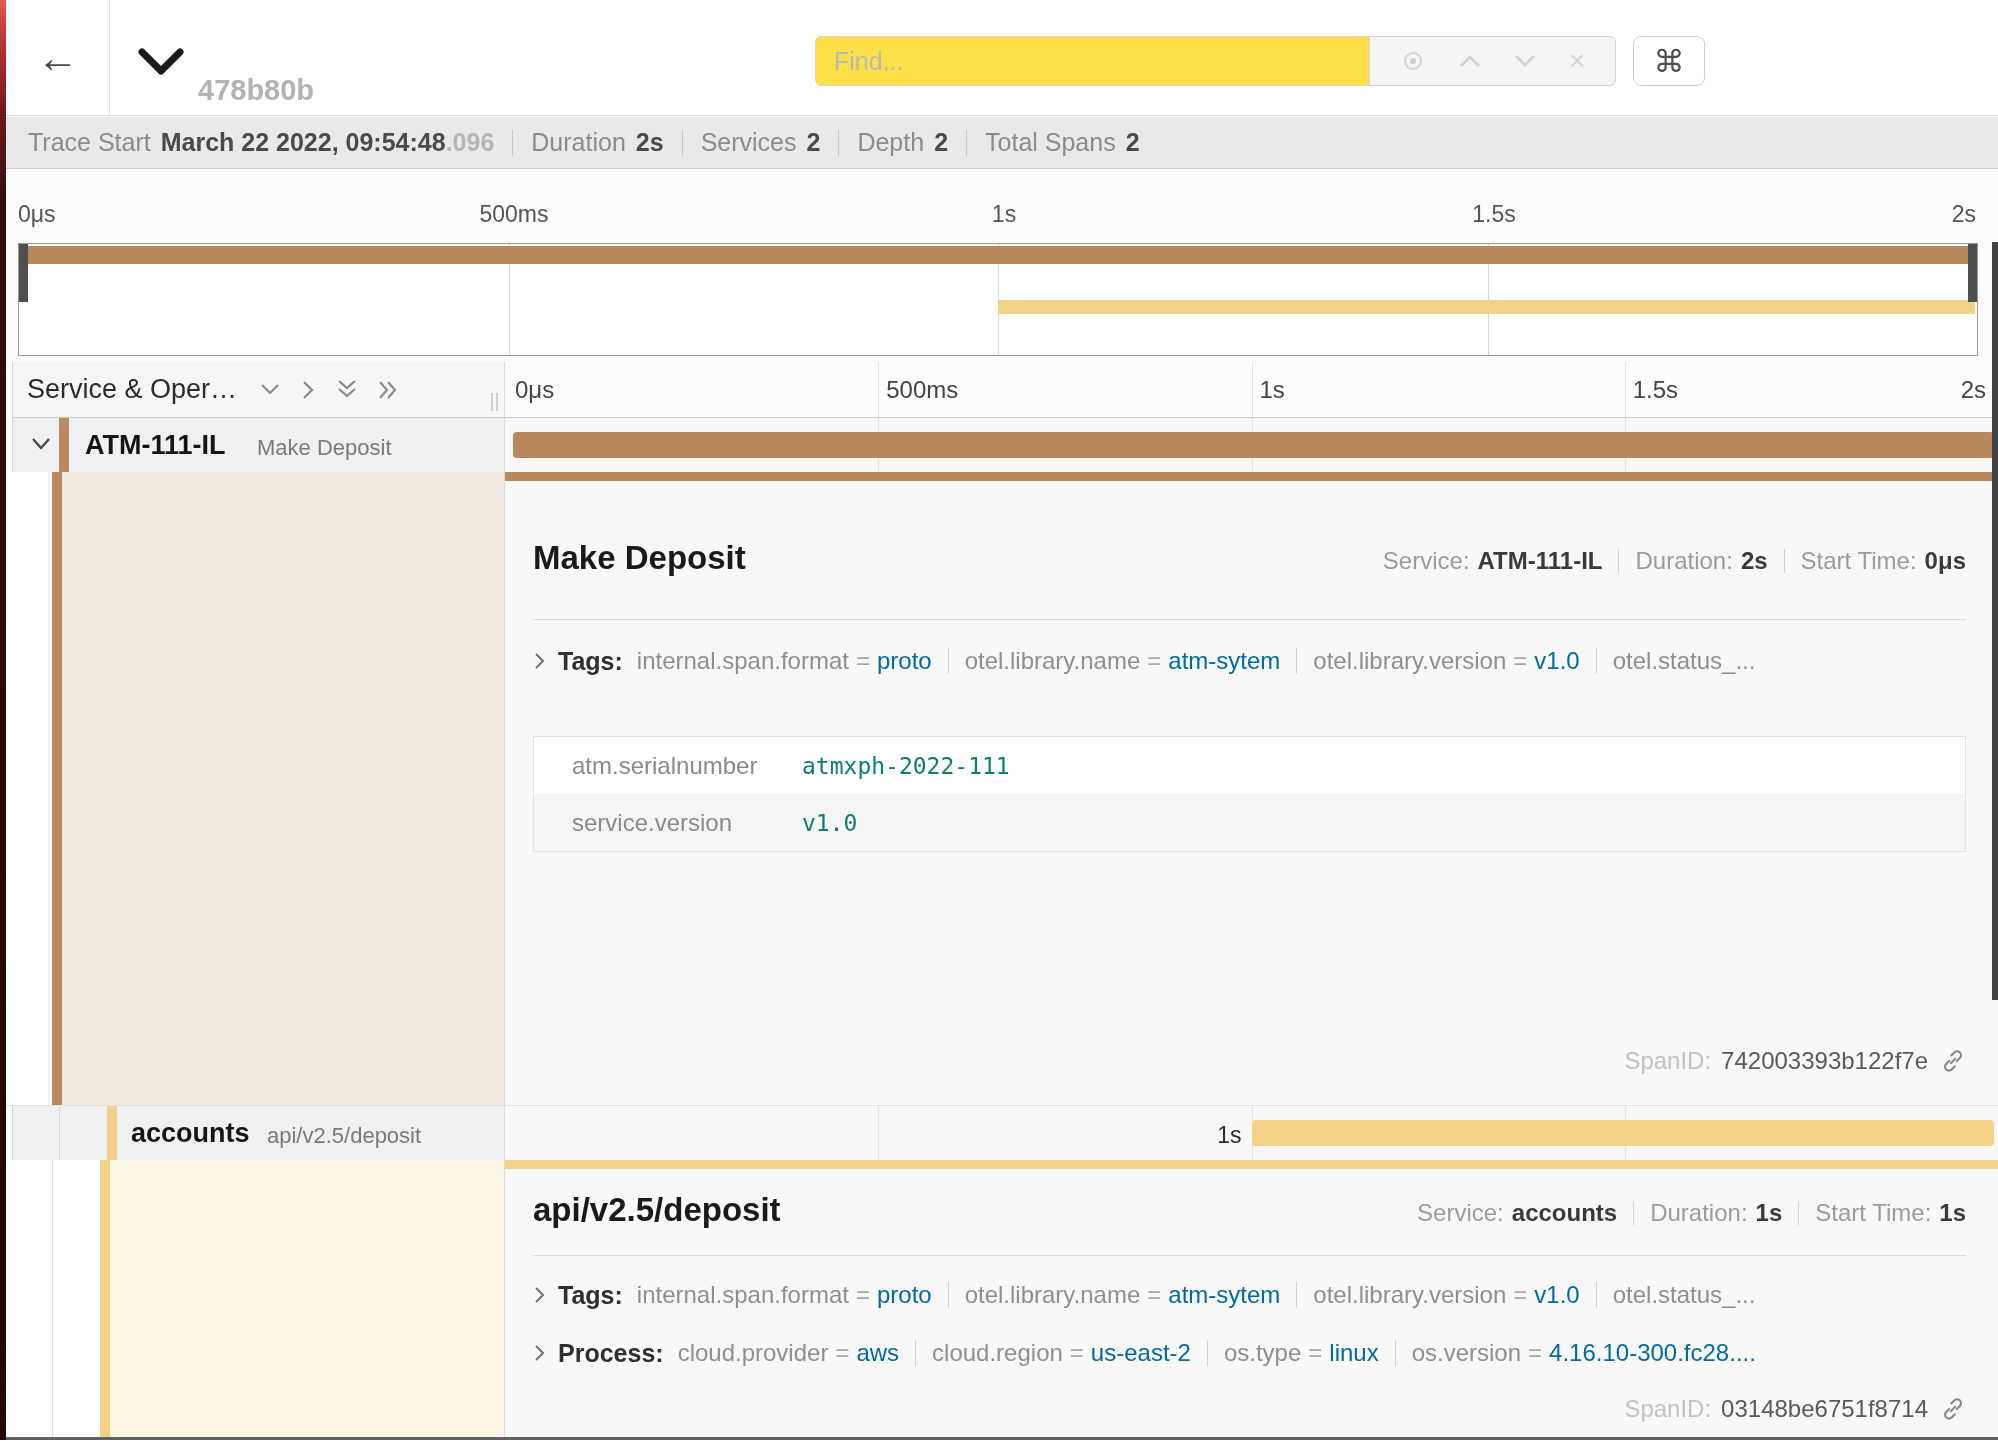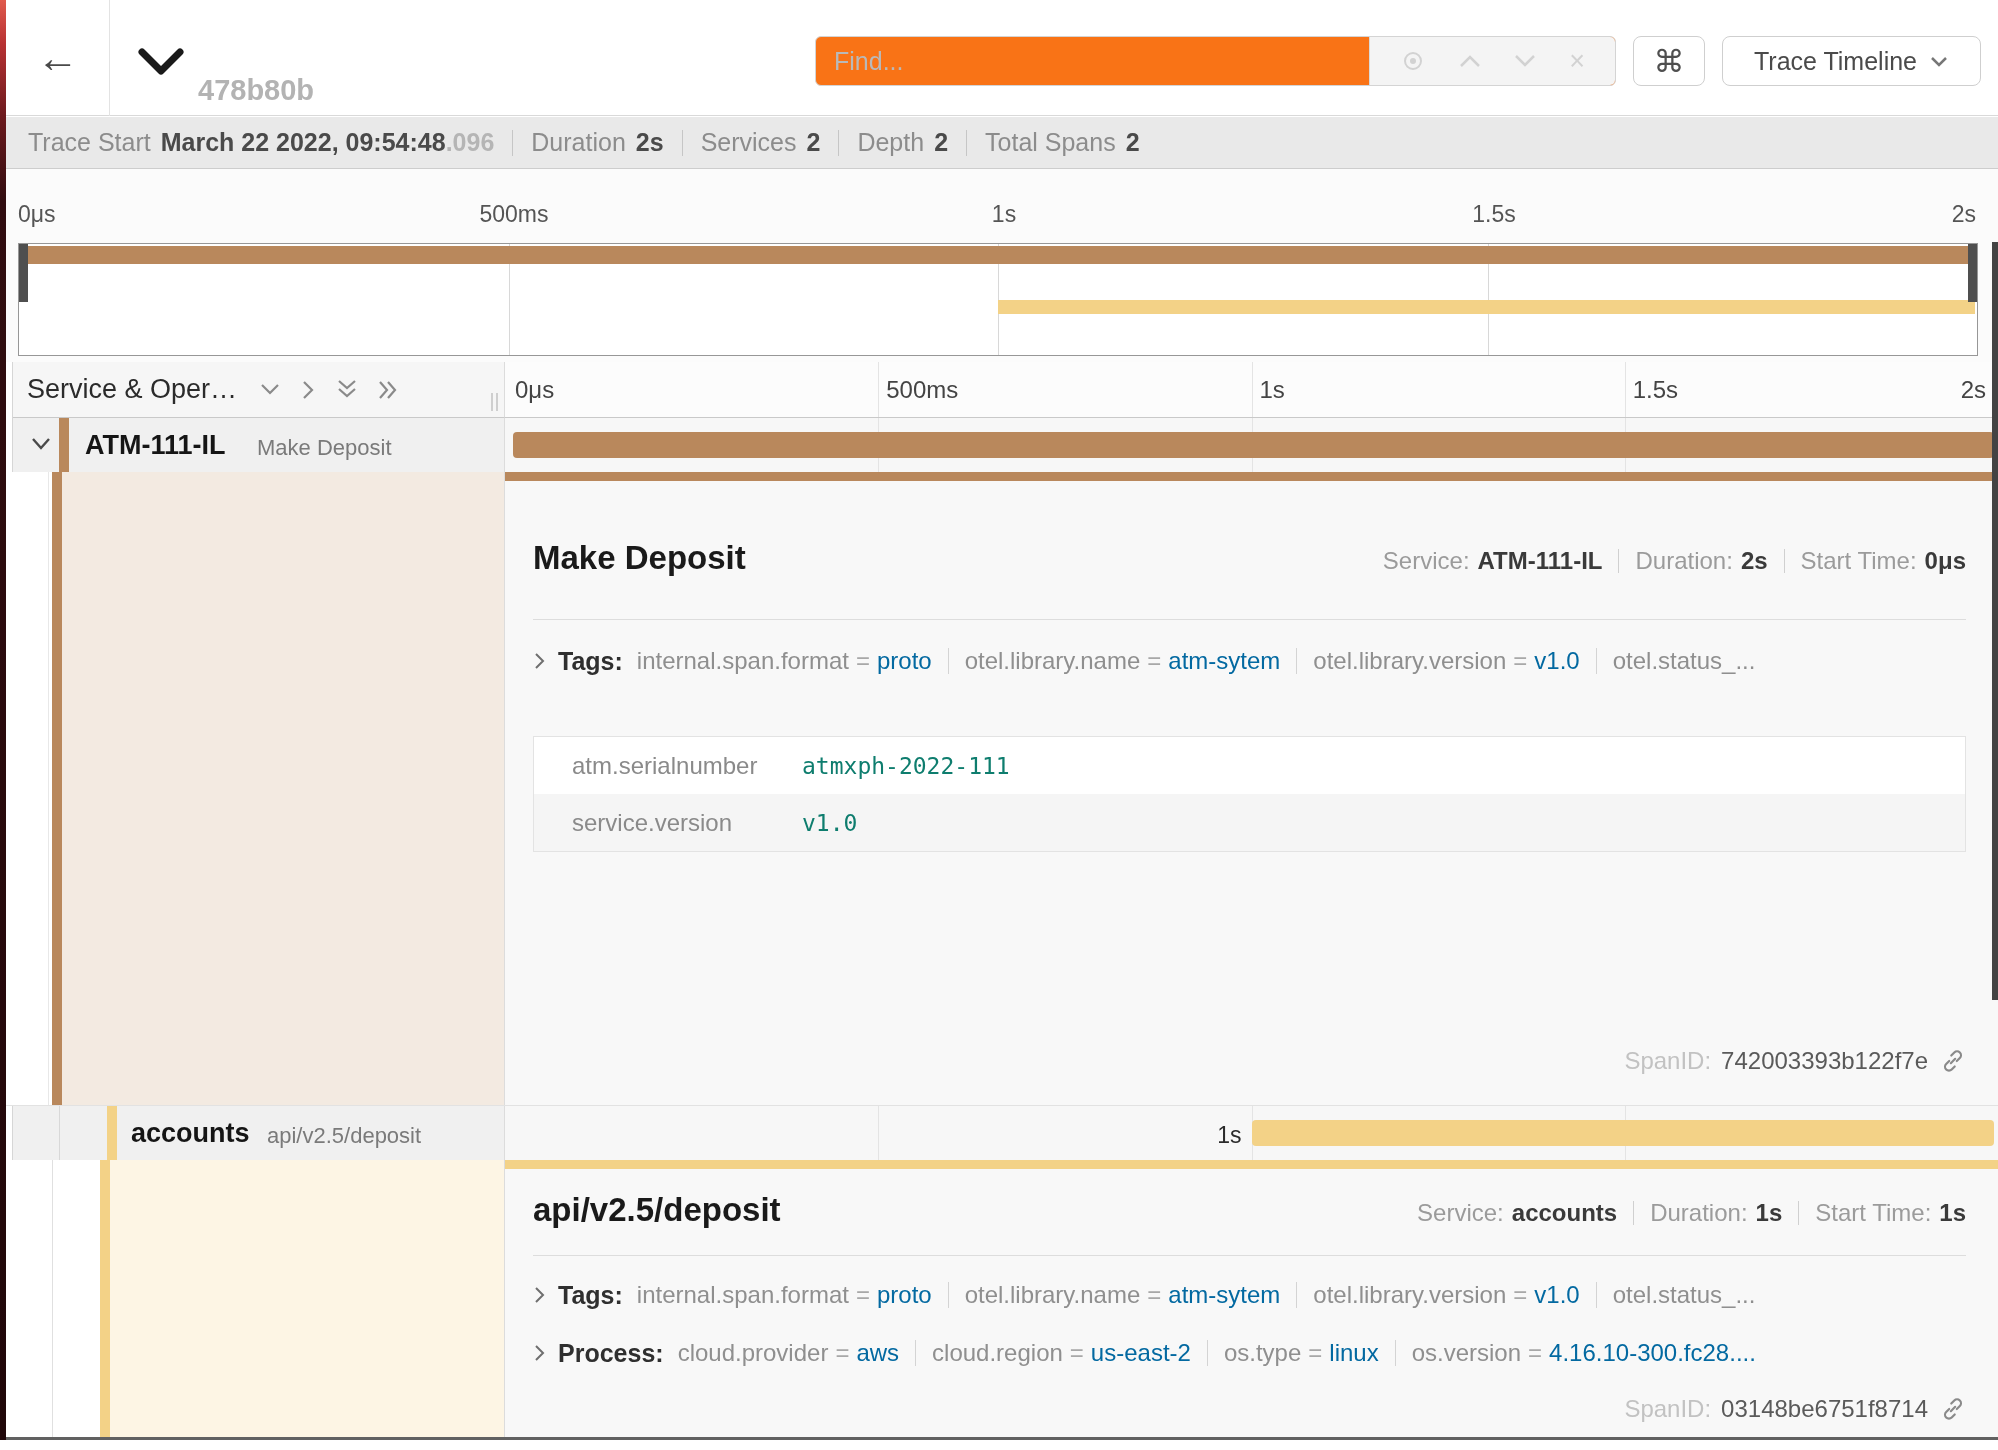--- a/index.html
+++ b/index.html
@@ -14,21 +14,21 @@
 
   
   .header { position:absolute; left:6px; top:0; right:0; height:116px; background:#fff; border-bottom:1px solid #d9d9d9; }
   .back-cell { position:absolute; left:0; top:0; width:104px; height:116px; border-right:1px solid #e3e3e3;
     display:flex; align-items:center; justify-content:center; font-size:42px; color:#4a4a4a; cursor:pointer; }
   .collapse-chev { position:absolute; left:132px; top:48px; }
   .h-title { position:absolute; left:190px; top:16px; font-size:37px; font-weight:bold; color:#1f1f1f; letter-spacing:-0.5px; }
   .h-subid { position:absolute; left:192px; top:74px; font-size:29px; font-weight:bold; color:#b3b3b3; }
 
   .find-group { position:absolute; left:809px; top:36px; width:801px; height:50px; border:1px solid #d4d4d4;
-    border-radius:6px; background:#f97316; display:flex; overflow:hidden; }
+    border-radius:6px; background:#fde047; display:flex; overflow:hidden; }
   .find-input { flex:1 1 auto; border:none; outline:none; padding:0 18px; font-size:25px; color:#444;
     font-family:"Liberation Sans",sans-serif; background:transparent; }
   .find-input::placeholder { color:#b9b9b9; }
   .find-icons { width:246px; background:#f4f4f4; border-left:1px solid #d9d9d9; display:flex; align-items:center;
     justify-content:space-around; padding:0 14px; }
   .find-icons .fi { color:#d2d2d2; font-size:27px; line-height:1; cursor:pointer; }
   .btn { position:absolute; top:36px; height:50px; border:1px solid #cfcfcf; border-radius:8px; background:#fff;
     display:flex; align-items:center; justify-content:center; cursor:pointer; }
   .cmd-btn { left:1627px; width:72px; font-size:31px; color:#4f4f4f; }
   .tt-btn { left:1716px; width:259px; gap:12px; font-size:25px; color:#4a4a4a; }
@@ -146,26 +146,20 @@
         </svg>
         <svg class="chev" width="24" height="16" viewBox="0 0 24 16">
           <polyline points="3,3 12,12 21,3" fill="none" stroke="#d2d2d2" stroke-width="2.5"></polyline>
         </svg>
         <span class="fi">×</span>
       </div>
     </div>
 
     <div class="btn cmd-btn">
       <span>⌘</span>
-    </div>
-    <div class="btn tt-btn">
-      <span>Trace Timeline</span>
-      <svg class="chev" width="20" height="13" viewBox="0 0 20 13">
-        <polyline points="3,3 10,10 17,3" fill="none" stroke="#777" stroke-width="2.5"></polyline>
-      </svg>
     </div>
   </div>
 
   <div class="summary">
     <span class="lab">Trace Start</span>
     <span class="val">March 22 2022, 09:54:48</span>
     <span class="ms">.096</span>
     <span class="sep"></span>
     <span class="lab">Duration</span>
     <span class="val">2s</span>

